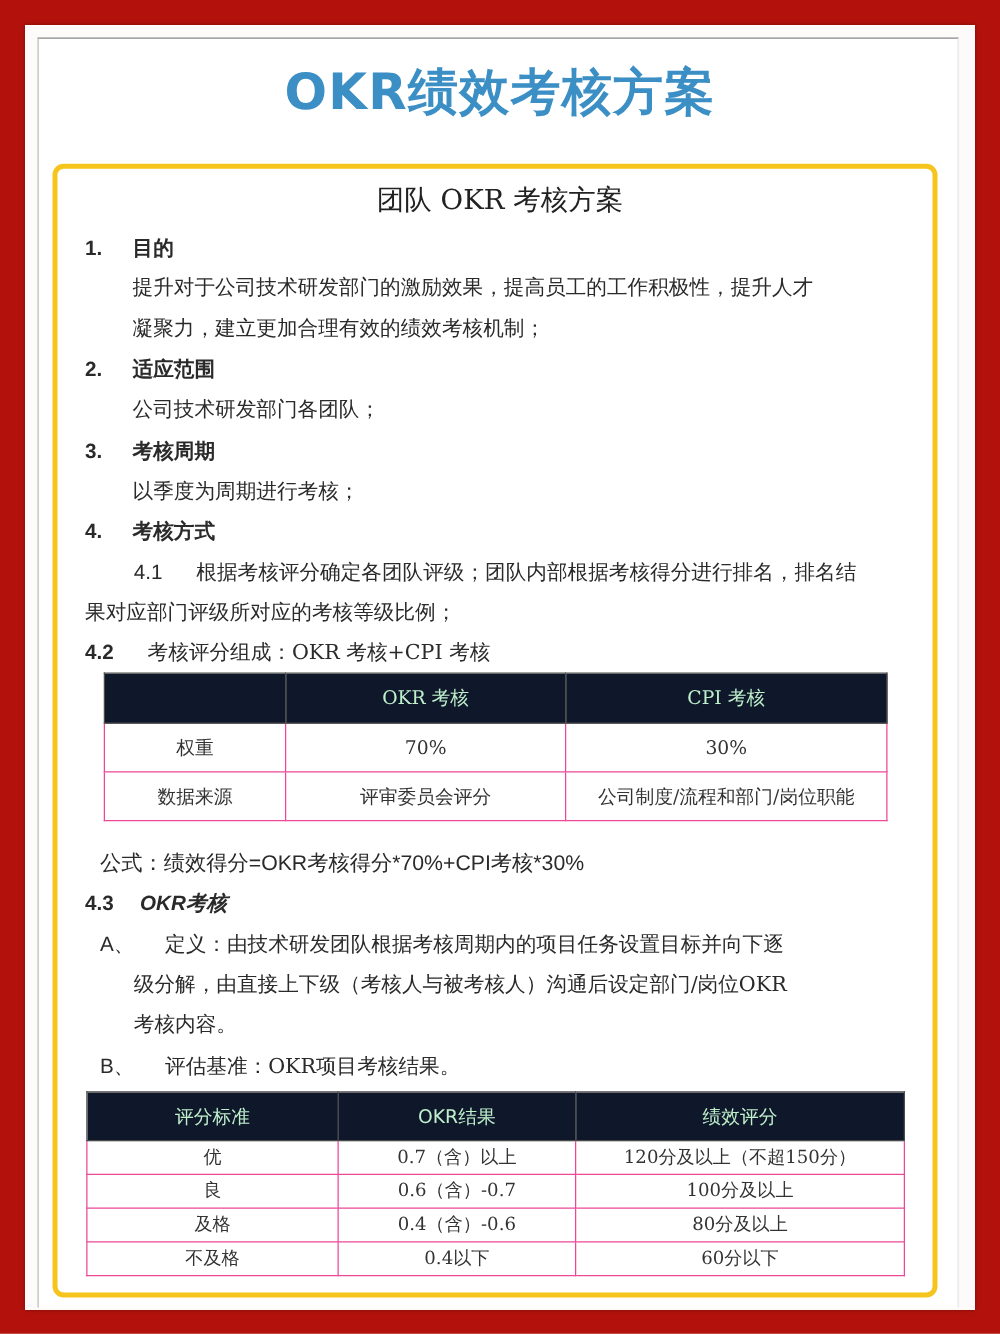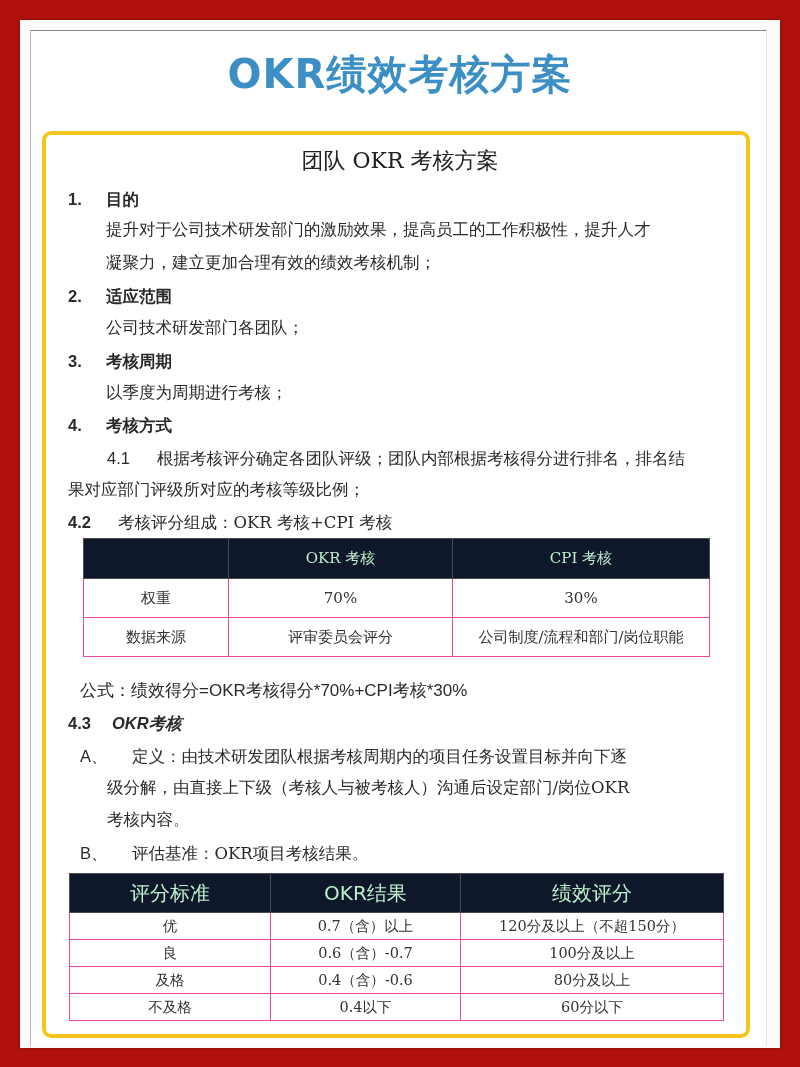--- a/index.html
+++ b/index.html
@@ -47,21 +47,21 @@
     }
     table th {
       background: #0f172a; color: #bff0cc; font-weight: normal;
       border: 1px solid #4c4c4c; text-align: center;
     }
     table td { border: 1px solid #ec4899; text-align: center; background: #fff; }
     .t1 { left: 83px; top: 538px; width: 626px; }
     .t1 th { height: 37px; }
     .t1 td { height: 36px; }
     .t2 { left: 69px; top: 873px; width: 654px; }
-    .t2 th { height: 36px; font-family: "DejaVu Sans", sans-serif; font-size: 20px; margin-top: 38px; }
+    .t2 th { height: 36px; font-family: "DejaVu Sans", sans-serif; font-size: 15px; margin-top: 38px; }
     .t2 td { height: 24px; font-size: 14.5px; line-height: 18px; }
     .letter { font-family: "Liberation Sans", sans-serif; display: inline-block; width: 52px; }
   </style>
 </head>
 <body>
 
 <div class="panel">
   <div class="page"></div>
 </div>
 

